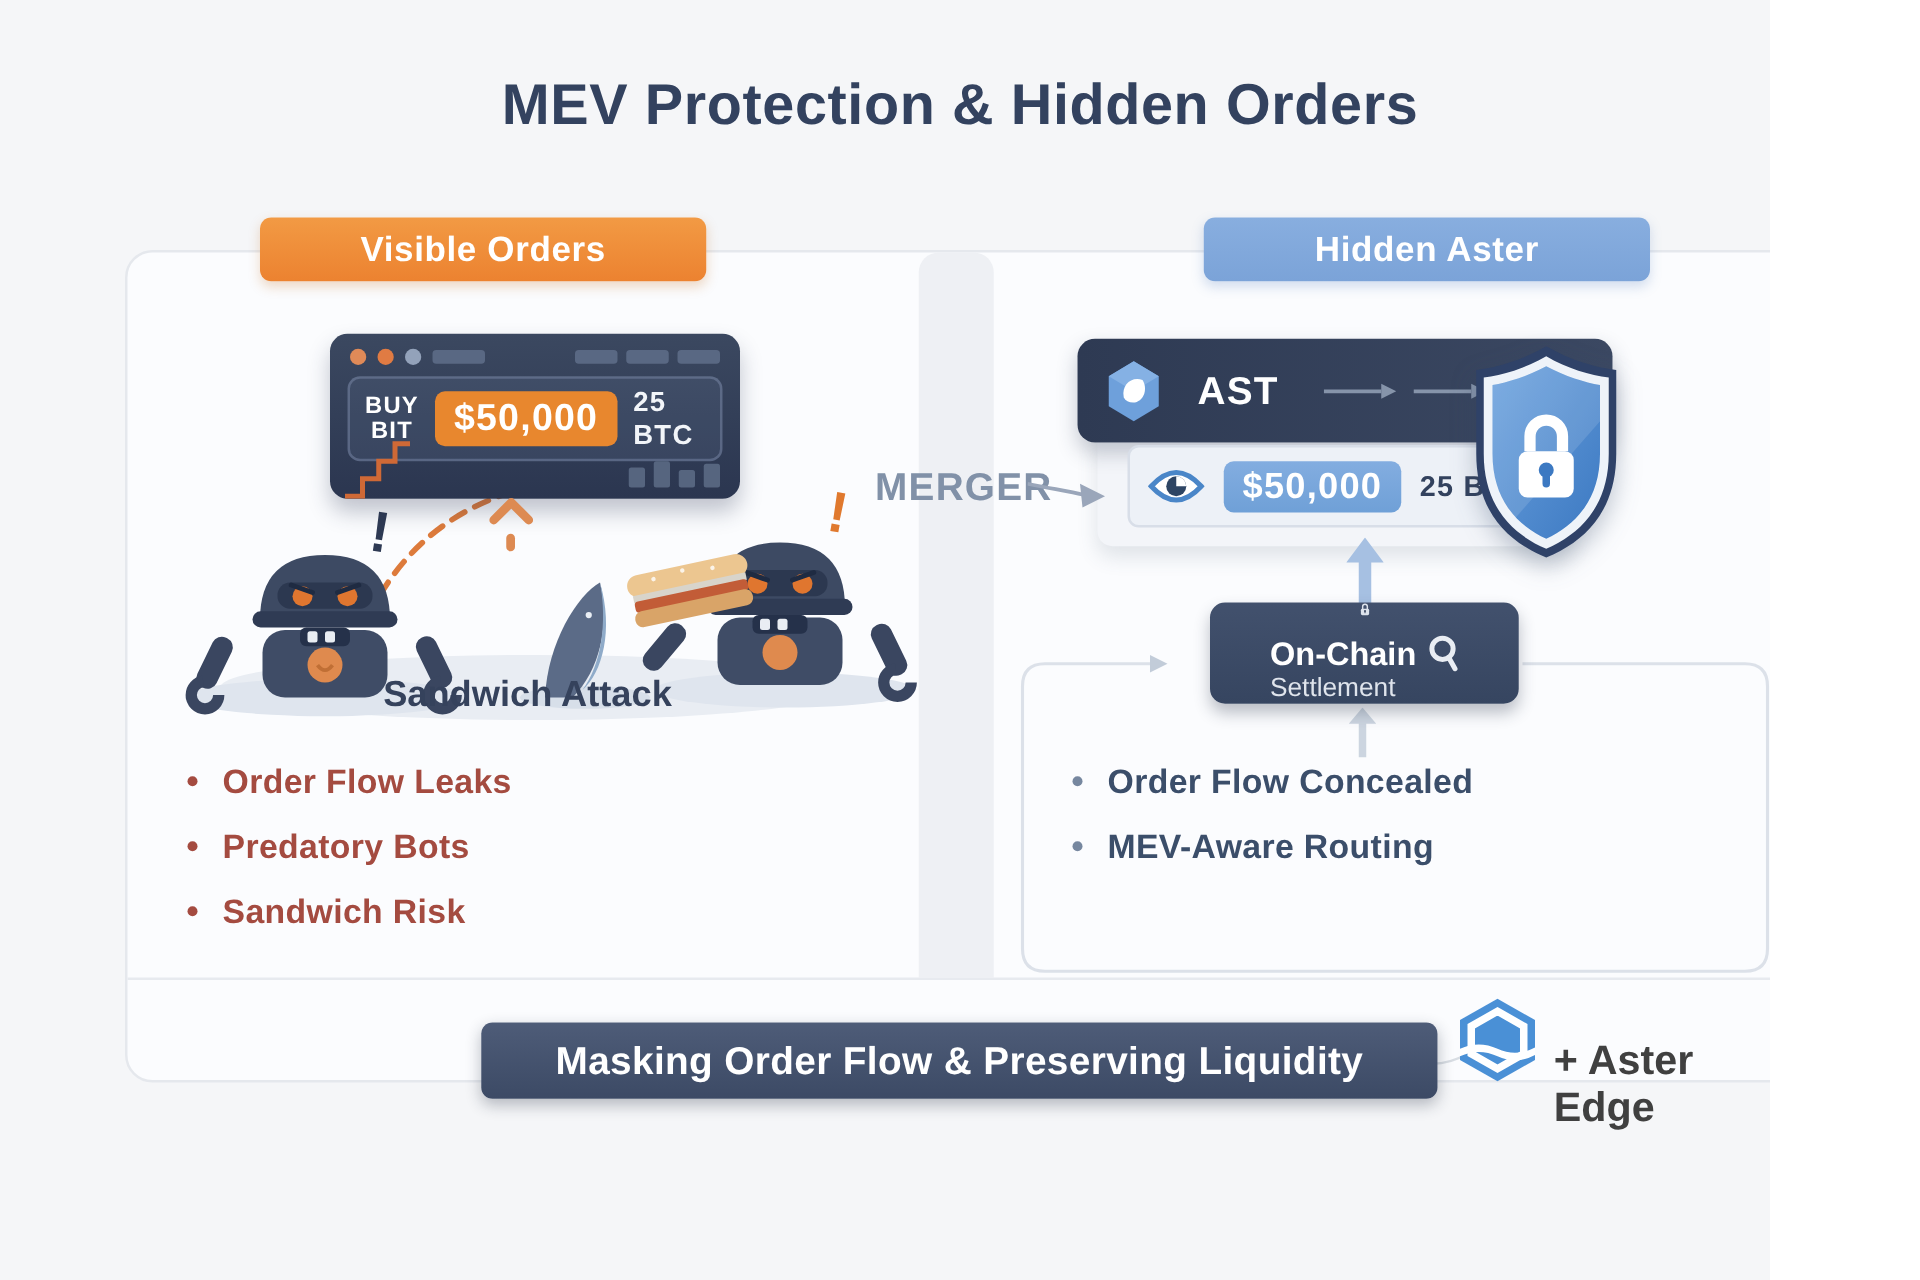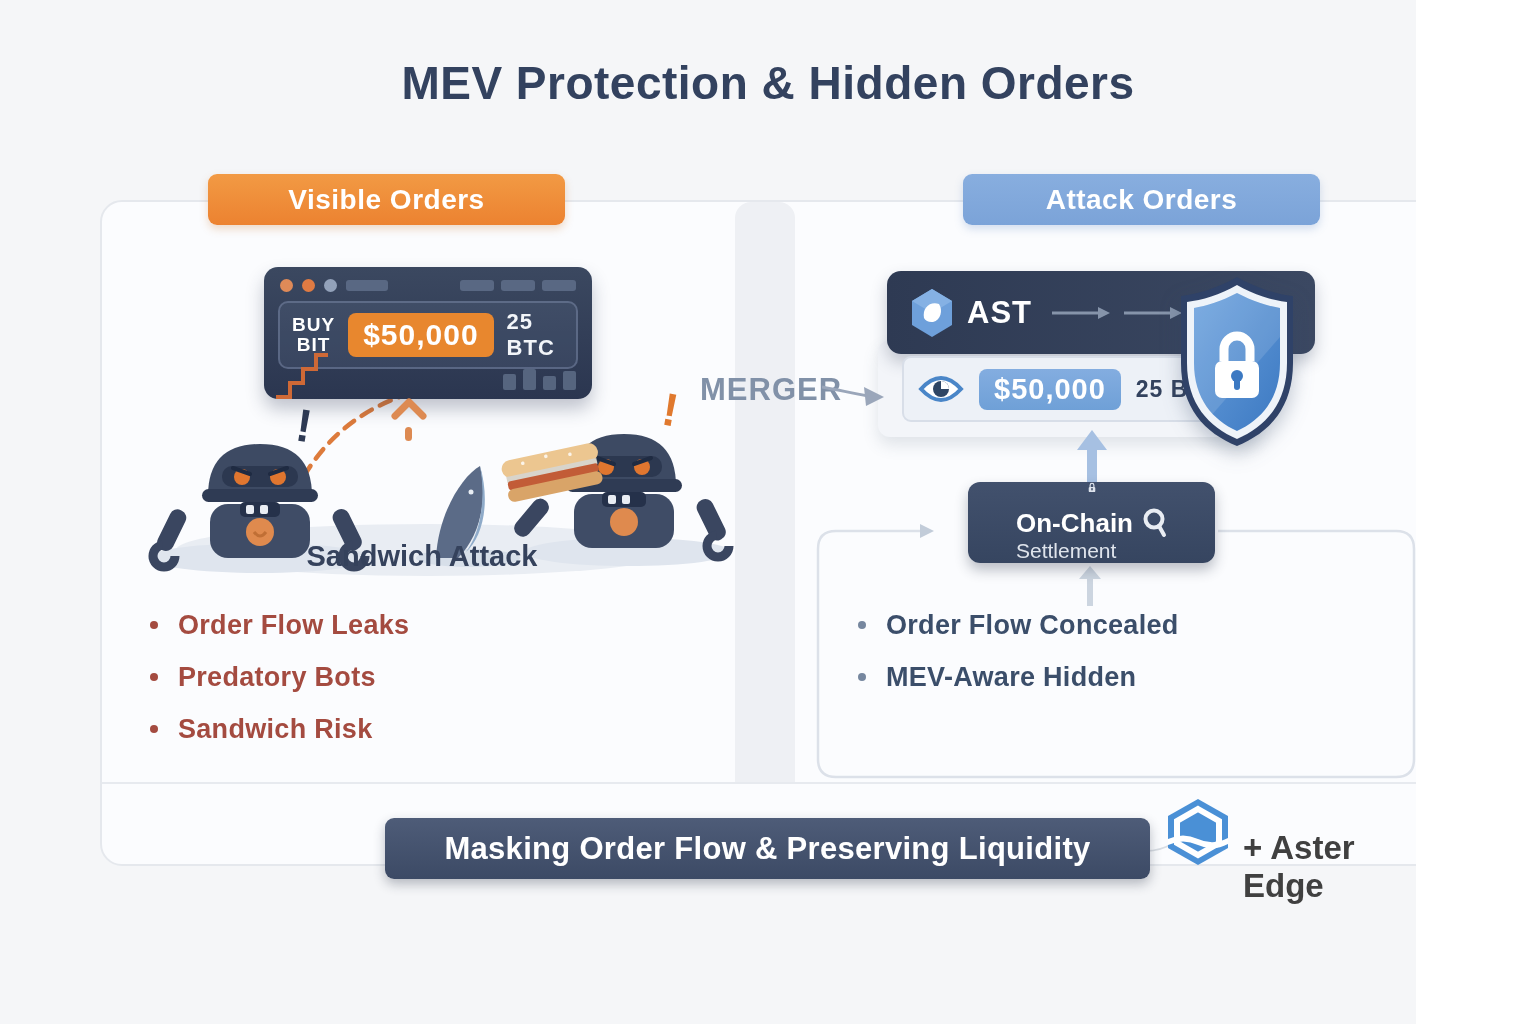--- a/index.html
+++ b/index.html
@@ -55,21 +55,21 @@
   .bullets-left{left:150px;top:610px;color:#a44b40;--dotc:#a44b40;}
   .bullets-right{left:858px;top:610px;color:#3b4e6a;--dotc:#76879f;}
 
   .merger-label{left:700px;top:372px;font-size:31px;font-weight:bold;
     color:#8191a8;letter-spacing:1px;z-index:3;}
 
   
   .ast-bar{left:862px;top:271px;width:428px;height:83px;border-radius:14px;
     background:linear-gradient(90deg,#2e3a53,#3b4862);
     box-shadow:0 8px 16px rgba(40,52,78,.25);display:flex;align-items:center;
-    padding:0 22px;box-sizing:border-box;gap:12px;z-index:2;margin-left:25px;}
+    padding:0 22px;box-sizing:border-box;gap:28px;z-index:2;}
   .ast-brand{color:#fff;font-size:31px;font-weight:bold;letter-spacing:1px;}
 
   .hidden-card{left:878px;top:340px;width:380px;height:97px;border-radius:12px;
     background:#f3f5f9;box-shadow:0 8px 16px rgba(70,85,110,.15);z-index:1;}
   .hidden-field{left:902px;top:356px;width:336px;height:66px;border-radius:9px;
     background:#edf1f7;border:2px solid #d8dee8;box-sizing:border-box;
     display:flex;align-items:center;gap:15px;padding:0 14px;z-index:2;}
   .price-box-blue{background:linear-gradient(180deg,#83ade0,#6fa0d7);color:#fff;
     font-weight:bold;font-size:29px;padding:4px 15px;border-radius:8px;
     letter-spacing:1px;}
@@ -99,21 +99,21 @@
 
 <div class="stage">
 
   <div class="abs page-title">MEV Protection &amp; Hidden Orders</div>
 
   <div class="abs main-card"></div>
   <div class="abs center-band"></div>
   <div class="abs footer-divider"></div>
 
   <div class="abs hdr hdr-orange">Visible Orders</div>
-  <div class="abs hdr hdr-blue">Attack Orders</div>
+  <div class="abs hdr hdr-blue">Hidden Aster</div>
 
   <div class="abs order-window">
     <div class="titlebar">
       <div class="dot" style="background:#df8a58"></div>
       <div class="dot" style="background:#e07b43"></div>
       <div class="dot" style="background:#93a2ba"></div>
       <div class="tbar" style="width:42px"></div>
       <div style="margin-left:auto;display:flex;gap:7px">
         <div class="tbar" style="width:34px"></div>
         <div class="tbar" style="width:34px"></div>
@@ -295,21 +295,21 @@
     <polygon points="110,1 110,15 124,8" fill="#c2ccd9"></polygon>
   </svg>
 
   <svg class="abs" style="left:1079px;top:566px;z-index:1" width="22" height="40" viewBox="0 0 22 40">
     <polygon points="11,0 22,13 0,13" fill="#ccd5e0"></polygon>
     <rect x="8" y="11" width="6" height="29" fill="#ccd5e0"></rect>
   </svg>
 
   <ul class="abs bullets bullets-right">
     <li>Order Flow Concealed</li>
-    <li>MEV-Aware Hidden</li>
+    <li>MEV-Aware Routing</li>
   </ul>
 
   <div class="abs footer-banner">Masking Order Flow &amp; Preserving Liquidity</div>
   <svg class="abs" style="left:1146px;top:838px;z-index:5" width="30" height="16" viewBox="0 0 30 16">
     <path d="M 0 13 Q 14 13 28 5" fill="none" stroke="#d8dde3" stroke-width="2"></path>
   </svg>
   <svg class="abs" style="left:1162px;top:797px;z-index:6" width="72" height="70" viewBox="0 0 72 70">
     <polygon points="36,2 66,19 66,51 36,68 6,51 6,19" fill="#4a90d6"></polygon>
     <polygon points="36,12 57,24 57,46 36,58 15,46 15,24" fill="none" stroke="#ffffff" stroke-width="6"></polygon>
     <path d="M 6 42 Q 21 35 36 42 Q 51 49 66 41 L 66 47 Q 51 55 36 48 Q 21 41 6 48 Z" fill="#ffffff"></path>

